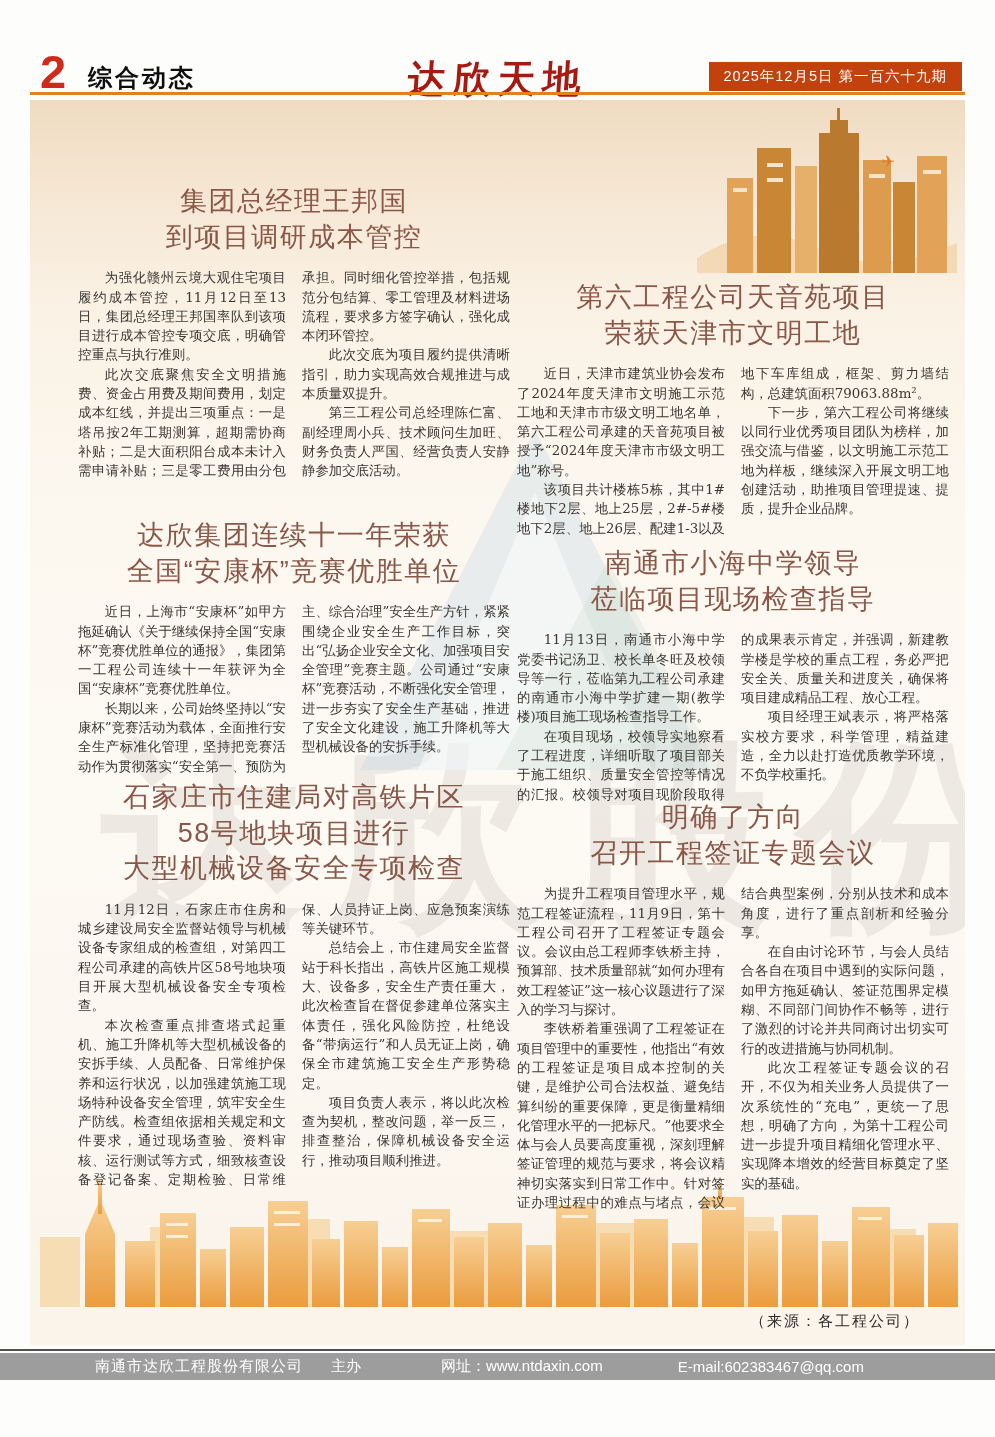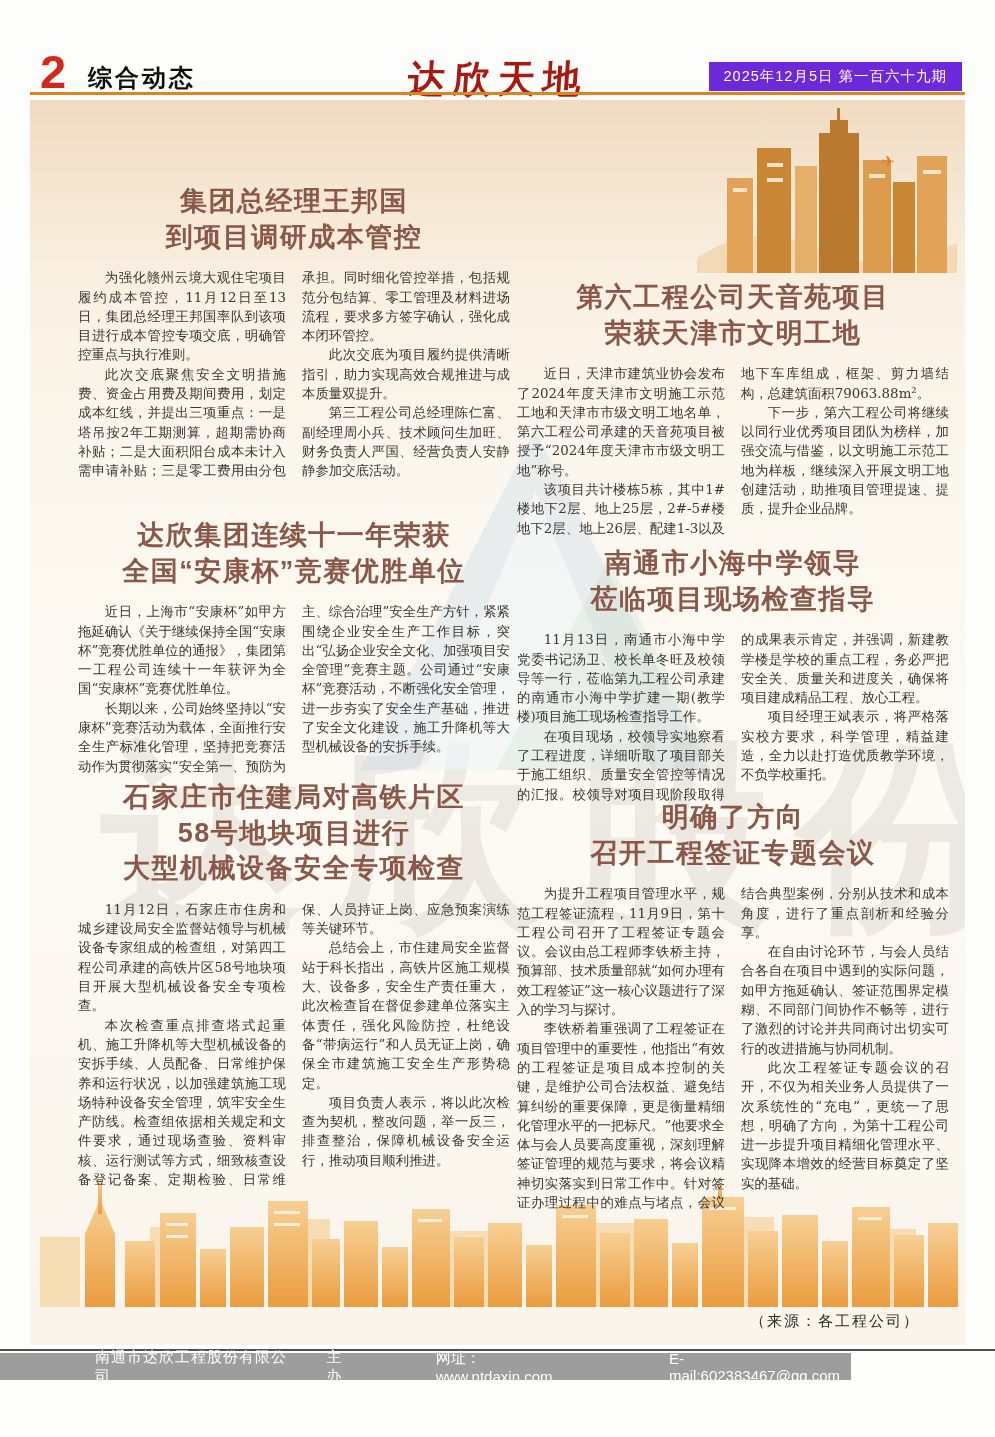--- a/index.html
+++ b/index.html
@@ -8,21 +8,21 @@
   .page { position:relative; width:995px; height:1437px; background:#fdfdfc; }
 
   
   .hdr-pagenum { position:absolute; left:40px; top:48px; font-size:47px; line-height:1;
                  font-weight:800; color:#d3281c; font-family:"Liberation Sans",sans-serif; }
   .hdr-section { position:absolute; left:88px; top:62px; font-size:24px; font-weight:700;
                  letter-spacing:3px; color:#0d0d0d; font-family:Liberation Serif, serif; }
   .hdr-masthead { position:absolute; left:0; right:0; top:54px; text-align:center;
                   font-size:38px; font-weight:800; color:#a81910; letter-spacing:7px;
                   font-family:"DejaVu Serif",serif; transform:skewX(-4deg); }
-  .hdr-datebox { position:absolute; right:33px; top:62px; background:#6d28d9; color:#fff;
+  .hdr-datebox { position:absolute; right:33px; top:62px; background:#c2410c; color:#fff;
                  font-size:14.5px; padding:5px 15px; font-family:"Liberation Sans",sans-serif;
                  letter-spacing:1px; }
   .hdr-rule { position:absolute; left:30px; right:30px; top:92px; height:3px; background:#e0821e; }
 
   
   .panel { position:absolute; left:30px; top:100px; width:935px; height:1245px;
            background:linear-gradient(180deg,#f0dbc1 0%, #f5e6d2 7%, #faf1e4 16%,
                       #fcf7ee 30%, #fdfaf4 55%, #fbf6ee 85%, #faf4ea 100%);
            overflow:hidden; }
 
@@ -30,41 +30,41 @@
   .wm-text { position:absolute; left:70px; top:600px; font-size:205px; font-weight:800;
              letter-spacing:28px; color:rgba(150,142,131,0.15); white-space:nowrap;
              z-index:1; font-family:"DejaVu Serif",serif; }
   .wm-tri { position:absolute; left:330px; top:330px; z-index:1; opacity:.85; }
   .sky-top { position:absolute; right:8px; top:8px; z-index:1; }
   .sky-bottom { position:absolute; left:0; bottom:38px; width:935px; height:128px; z-index:1; }
   .plane { position:absolute; right:70px; top:52px; color:#e07b2a; font-size:16px; z-index:2; }
 
   
   .article { position:absolute; width:432px; z-index:3; }
-  .atitle { text-align:center; color:#8a5748; font-weight:700; font-size:27px;
+  .atitle { text-align:center; color:#8a5748; font-weight:400; font-size:27px;
             line-height:1.32; letter-spacing:1.5px; font-family:"Liberation Sans",sans-serif;
             margin-bottom:13px; }
   .atitle .tline { display:block; }
   .abody { column-count:2; column-gap:16px; text-align:justify; }
   .abody .para { font-size:13.4px; line-height:1.44; color:#3a3632; text-indent:2em;
                  margin:0; word-break:break-all; }
 
   .a1 { left:48px;  top:84px;  }
   .a2 { left:487px; top:180px; }
   .a3 { left:48px;  top:418px; }
   .a4 { left:487px; top:446px; }
   .a5 { left:48px;  top:680px; }
   .a6 { left:487px; top:700px; }
 
   .source-note { position:absolute; right:45px; top:1212px; z-index:3; font-size:15px;
                  color:#2e2c29; letter-spacing:2px; }
 
   
   .footer-rule { position:absolute; left:0; top:1349px; width:995px; height:2px; background:#4f4f4f; }
-  .footer-bar { position:absolute; left:0; top:1353px; width:851px; height:27px; background:#9d9d9d;
+  .footer-bar { position:absolute; left:0; top:1353px; width:995px; height:27px; background:#9d9d9d;
                 display:flex; align-items:center; color:#fff; font-size:15px;
                 font-family:"Liberation Sans",sans-serif; }
   .footer-bar span { margin-right:0; }
   .f-company { margin-left:95px; letter-spacing:1px; }
   .f-host { margin-left:28px; }
   .f-web { margin-left:80px; }
   .f-mail { margin-left:75px; }
 </style>
 </head>
 <body>

